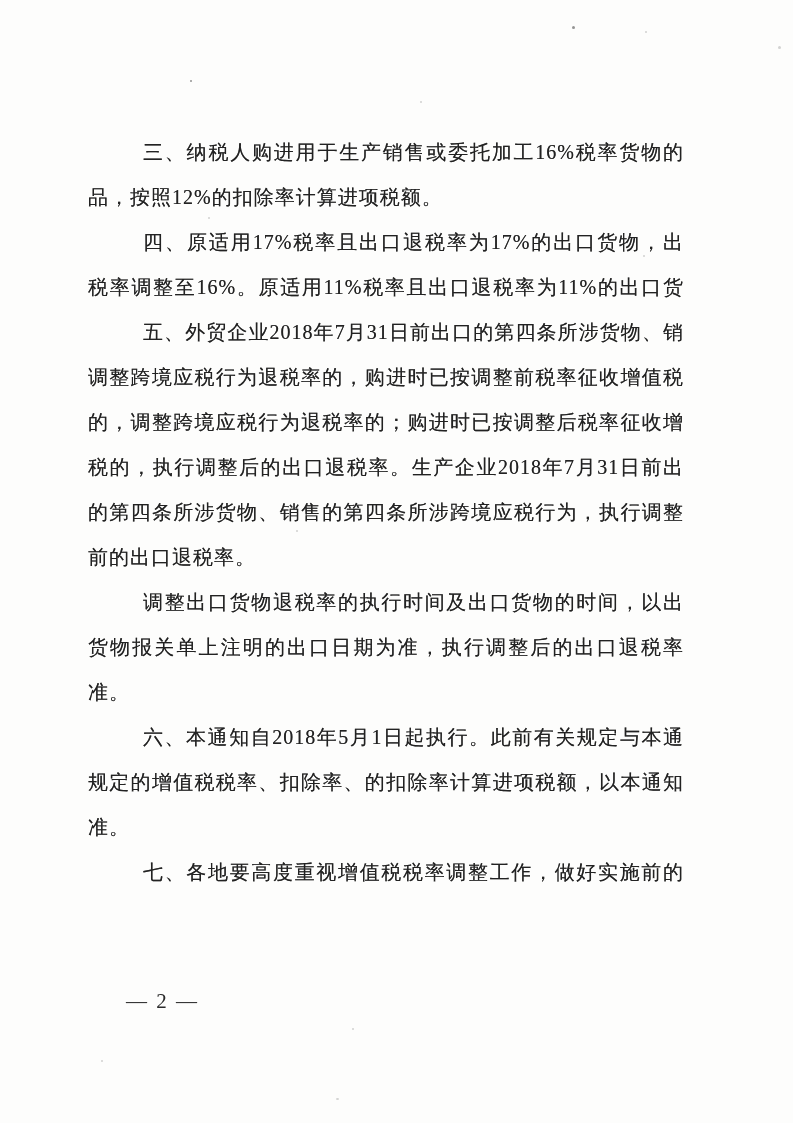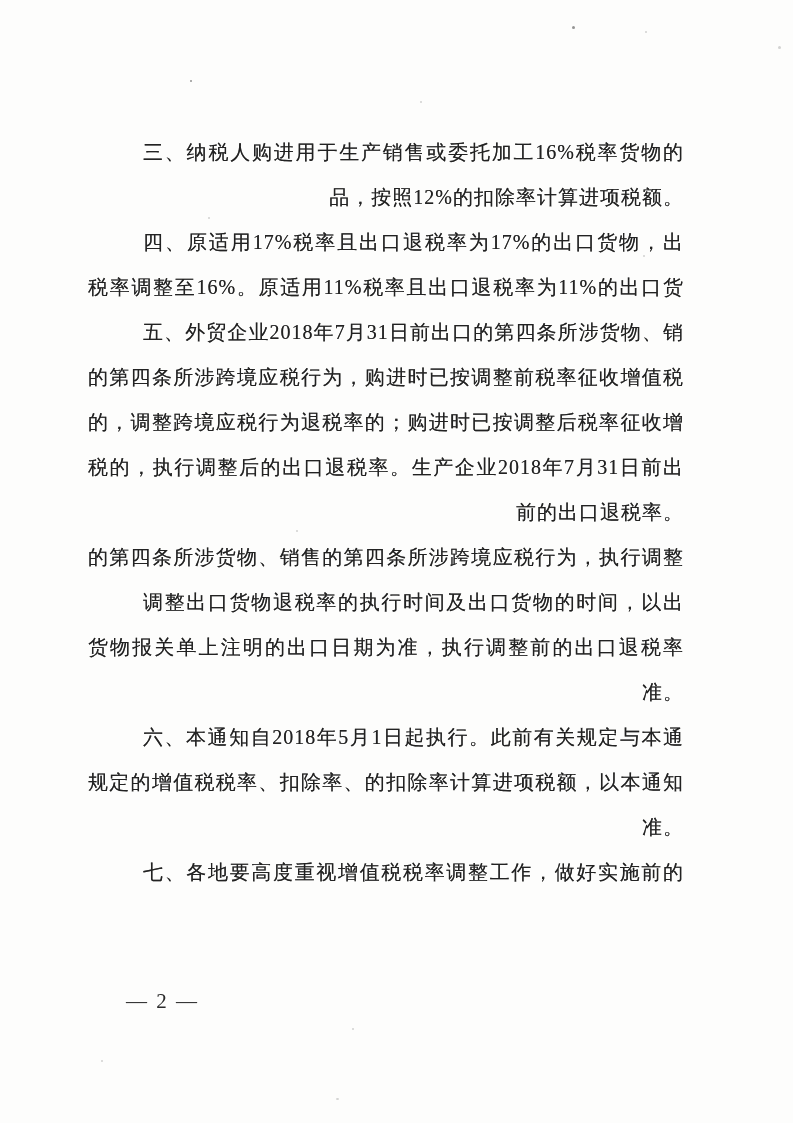--- a/index.html
+++ b/index.html
@@ -26,21 +26,21 @@
     margin: 0;
     padding: 0;
   }
   .line {
     height: 45px;
     line-height: 45px;
     font-size: 20px;
     letter-spacing: 1px;
     white-space: nowrap;
     overflow: visible;
-    text-align: right;
+    text-align: left;
     color: #222222;
     
     text-shadow: 0 0 0.4px rgba(0,0,0,0.55);
   }
   .line.fill {
     white-space: normal;
     text-align: justify;
     text-align-last: justify;
     overflow: hidden;
     height: 45px;
@@ -93,29 +93,29 @@
       <div class="paragraph">
         <div class="line first fill">三、纳税人购进用于生产销售或委托加工16%税率货物的农产</div>
         <div class="line">品，按照12%的扣除率计算进项税额。</div>
       </div>
       <div class="paragraph">
         <div class="line first fill">四、原适用17%税率且出口退税率为17%的出口货物，出口退</div>
         <div class="line fill">税率调整至16%。原适用11%税率且出口退税率为11%的出口货物、</div>
       </div>
       <div class="paragraph">
         <div class="line first fill">五、外贸企业2018年7月31日前出口的第四条所涉货物、销售</div>
-        <div class="line fill">的第四条所涉跨境应税行为，购进时已按调整前税率征收增值税</div>
+        <div class="line fill">调整跨境应税行为退税率的，购进时已按调整前税率征收增值税</div>
         <div class="line fill">的，调整跨境应税行为退税率的；购进时已按调整后税率征收增值</div>
         <div class="line fill">税的，执行调整后的出口退税率。生产企业2018年7月31日前出口</div>
+        <div class="line fill">的第四条所涉货物、销售的第四条所涉跨境应税行为，执行调整</div>
         <div class="line">前的出口退税率。</div>
-        <div class="line fill">的第四条所涉货物、销售的第四条所涉跨境应税行为，执行调整</div>
       </div>
       <div class="paragraph">
         <div class="line first fill">调整出口货物退税率的执行时间及出口货物的时间，以出口</div>
-        <div class="line fill">货物报关单上注明的出口日期为准，执行调整前的出口退税率</div>
+        <div class="line fill">货物报关单上注明的出口日期为准，执行调整后的出口退税率</div>
         <div class="line">准。</div>
       </div>
       <div class="paragraph">
         <div class="line first fill">六、本通知自2018年5月1日起执行。此前有关规定与本通知</div>
         <div class="line fill">规定的增值税税率、扣除率、的扣除率计算进项税额，以本通知为</div>
         <div class="line">准。</div>
       </div>
       <div class="paragraph">
         <div class="line first fill">七、各地要高度重视增值税税率调整工作，做好实施前的各</div>
       </div>

